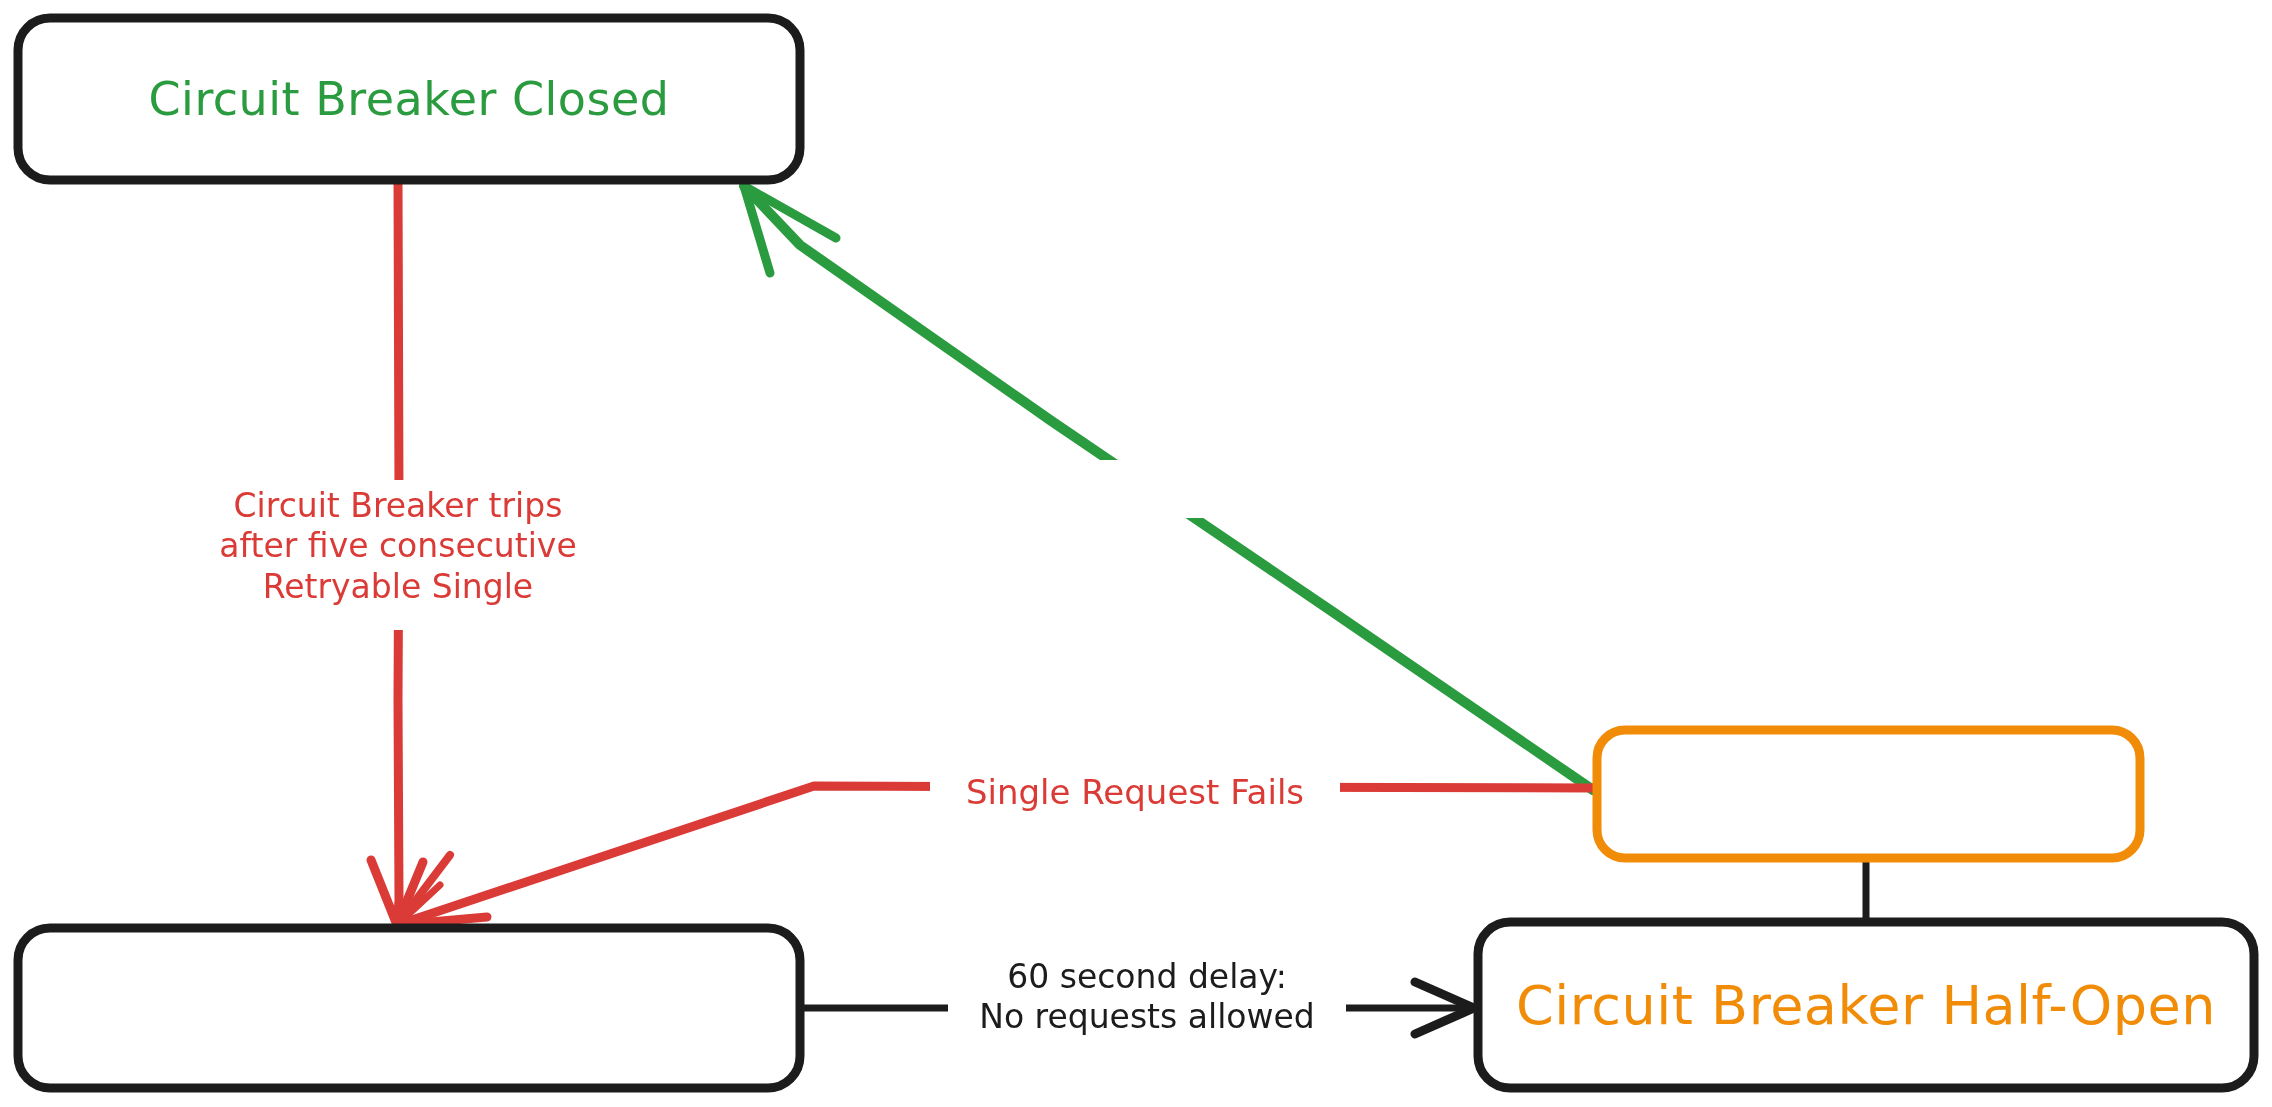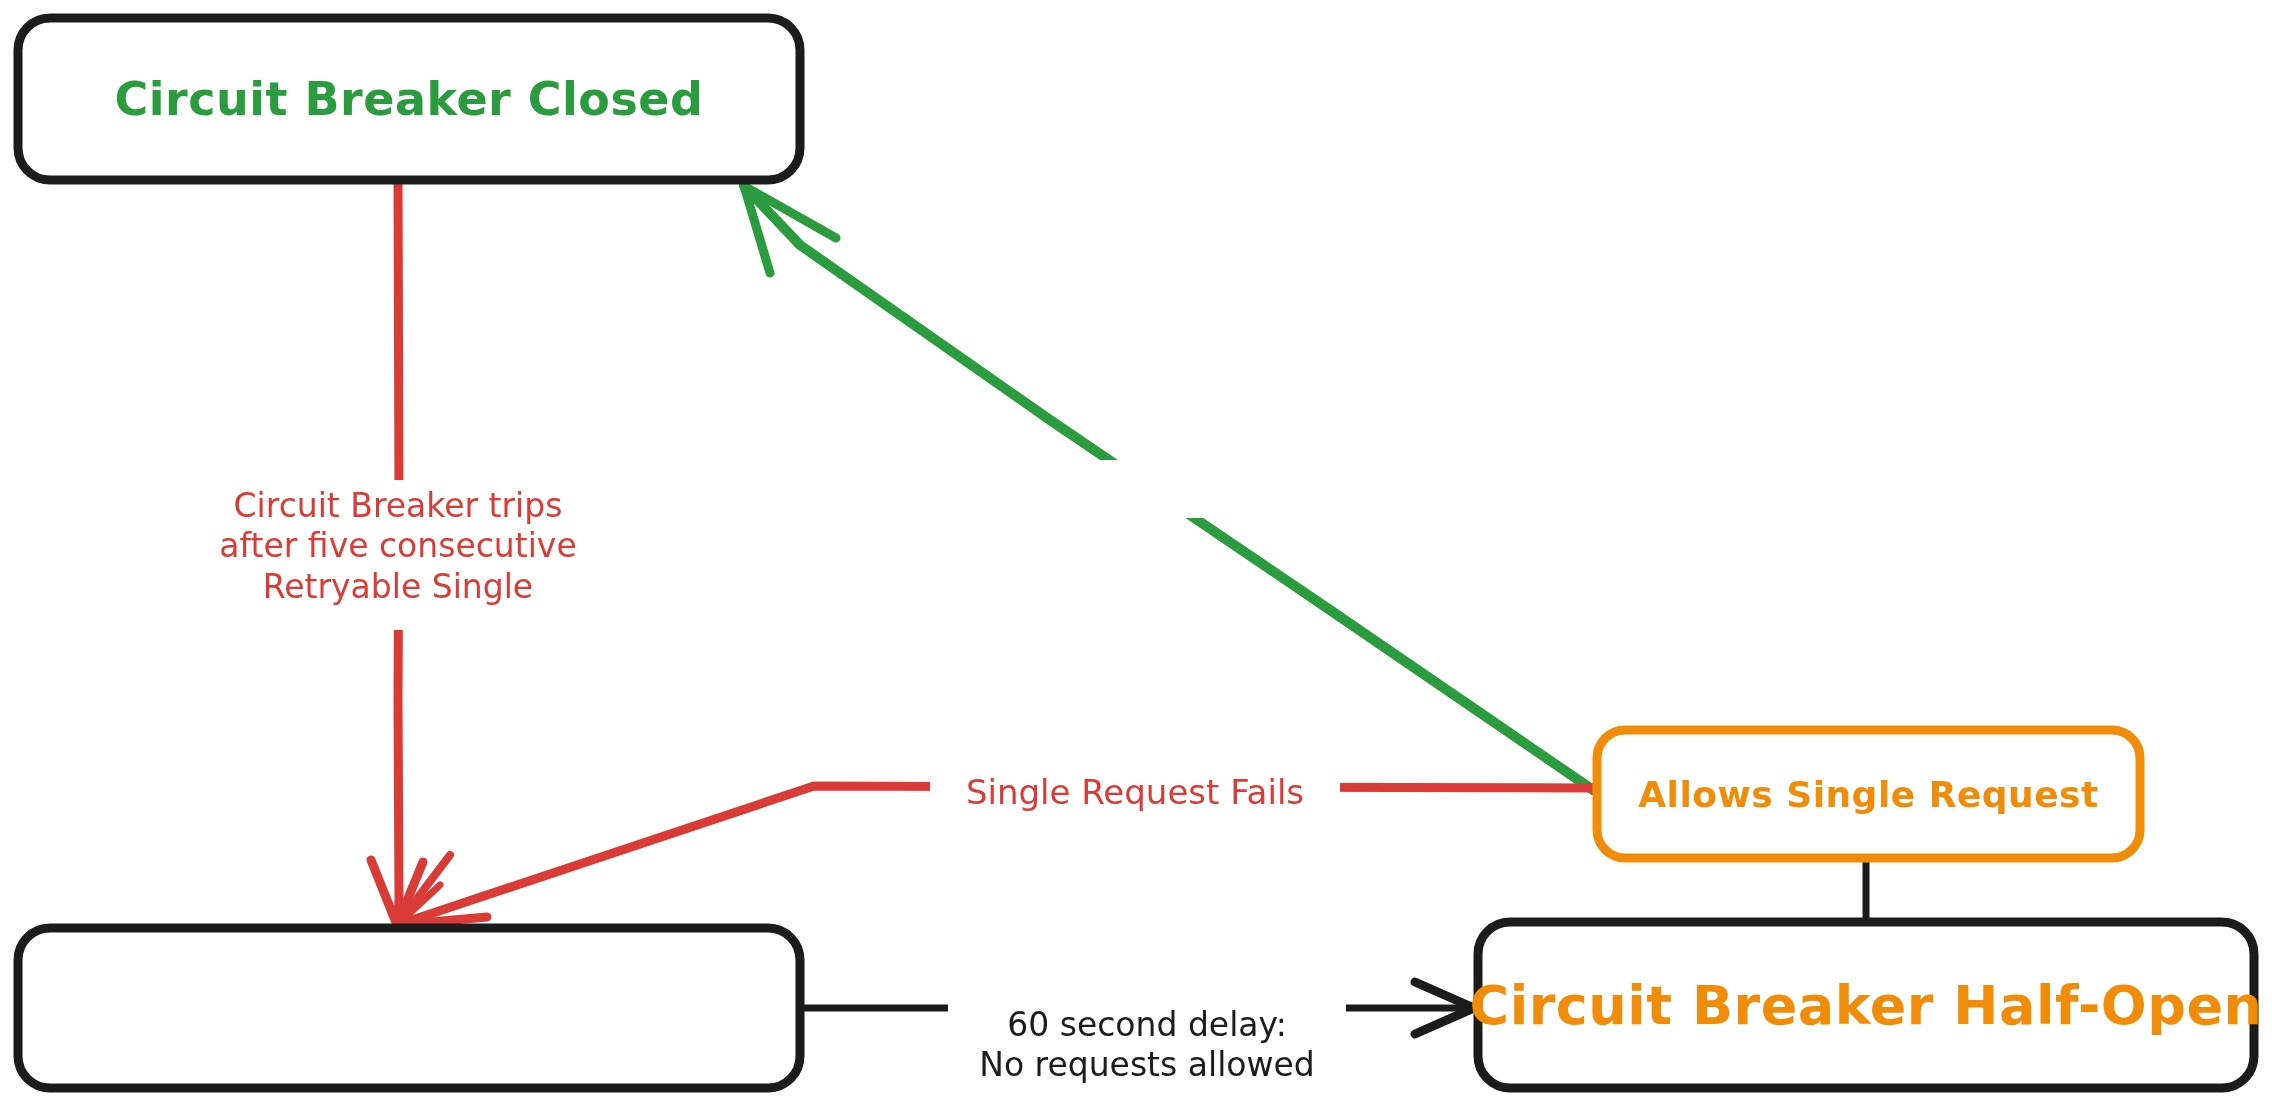--- a/index.html
+++ b/index.html
@@ -26,37 +26,37 @@
     width: 2272px;
     height: 1107px;
     overflow: visible;
   }
   .node-label {
     position: absolute;
     display: flex;
     align-items: center;
     justify-content: center;
     font-family: "DejaVu Sans", sans-serif;
-    font-weight: 700;
+    font-weight: 400;
     letter-spacing: 0.5px;
     white-space: nowrap;
     pointer-events: none;
   }
   .edge-label {
     position: absolute;
     text-align: center;
     font-family: "DejaVu Sans", sans-serif;
     line-height: 1.22;
     white-space: pre;
     pointer-events: none;
   }
   .lbl-green { color: #2a9b3f; }
   .lbl-red   { color: #db3b36; }
   .lbl-orange{ color: #f18c09; }
-  .lbl-black { color: #1c1c1c; margin-top: 48px; }
+  .lbl-black { color: #1c1c1c; }
   .label-bg {
     position: absolute;
     background: #ffffff;
   }
 </style>
 </head>
 <body>
 
 <div id="canvas">
 
@@ -109,21 +109,20 @@
     </g>
 
     <g>
       <rect x="1478" y="922" width="776" height="166" rx="32" ry="32" fill="#ffffff" stroke="#1c1c1c" stroke-width="9"></rect>
     </g>
   </svg>
 
   <div class="node-label lbl-green" style="left:18px; top:18px; width:782px; height:162px; font-size:46px;">Circuit Breaker Closed</div>
 
 
-  <div class="node-label lbl-orange" style="left:1597px; top:730px; width:543px; height:128px; font-size:36px;">Allows Single Request</div>
 
   <div class="node-label lbl-orange" style="left:1478px; top:922px; width:776px; height:166px; font-size:54px;">Circuit Breaker Half-Open</div>
 
   <div class="label-bg" style="left:172px; top:480px; width:452px; height:150px;"></div>
   <div class="edge-label lbl-red" style="left:172px; top:486px; width:452px; font-size:33px;"><span>Circuit Breaker trips</span>
 <span>after five consecutive</span>
 <span>Retryable Single</span></div>
 
   <div class="label-bg" style="left:905px; top:460px; width:500px; height:58px;"></div>
 

